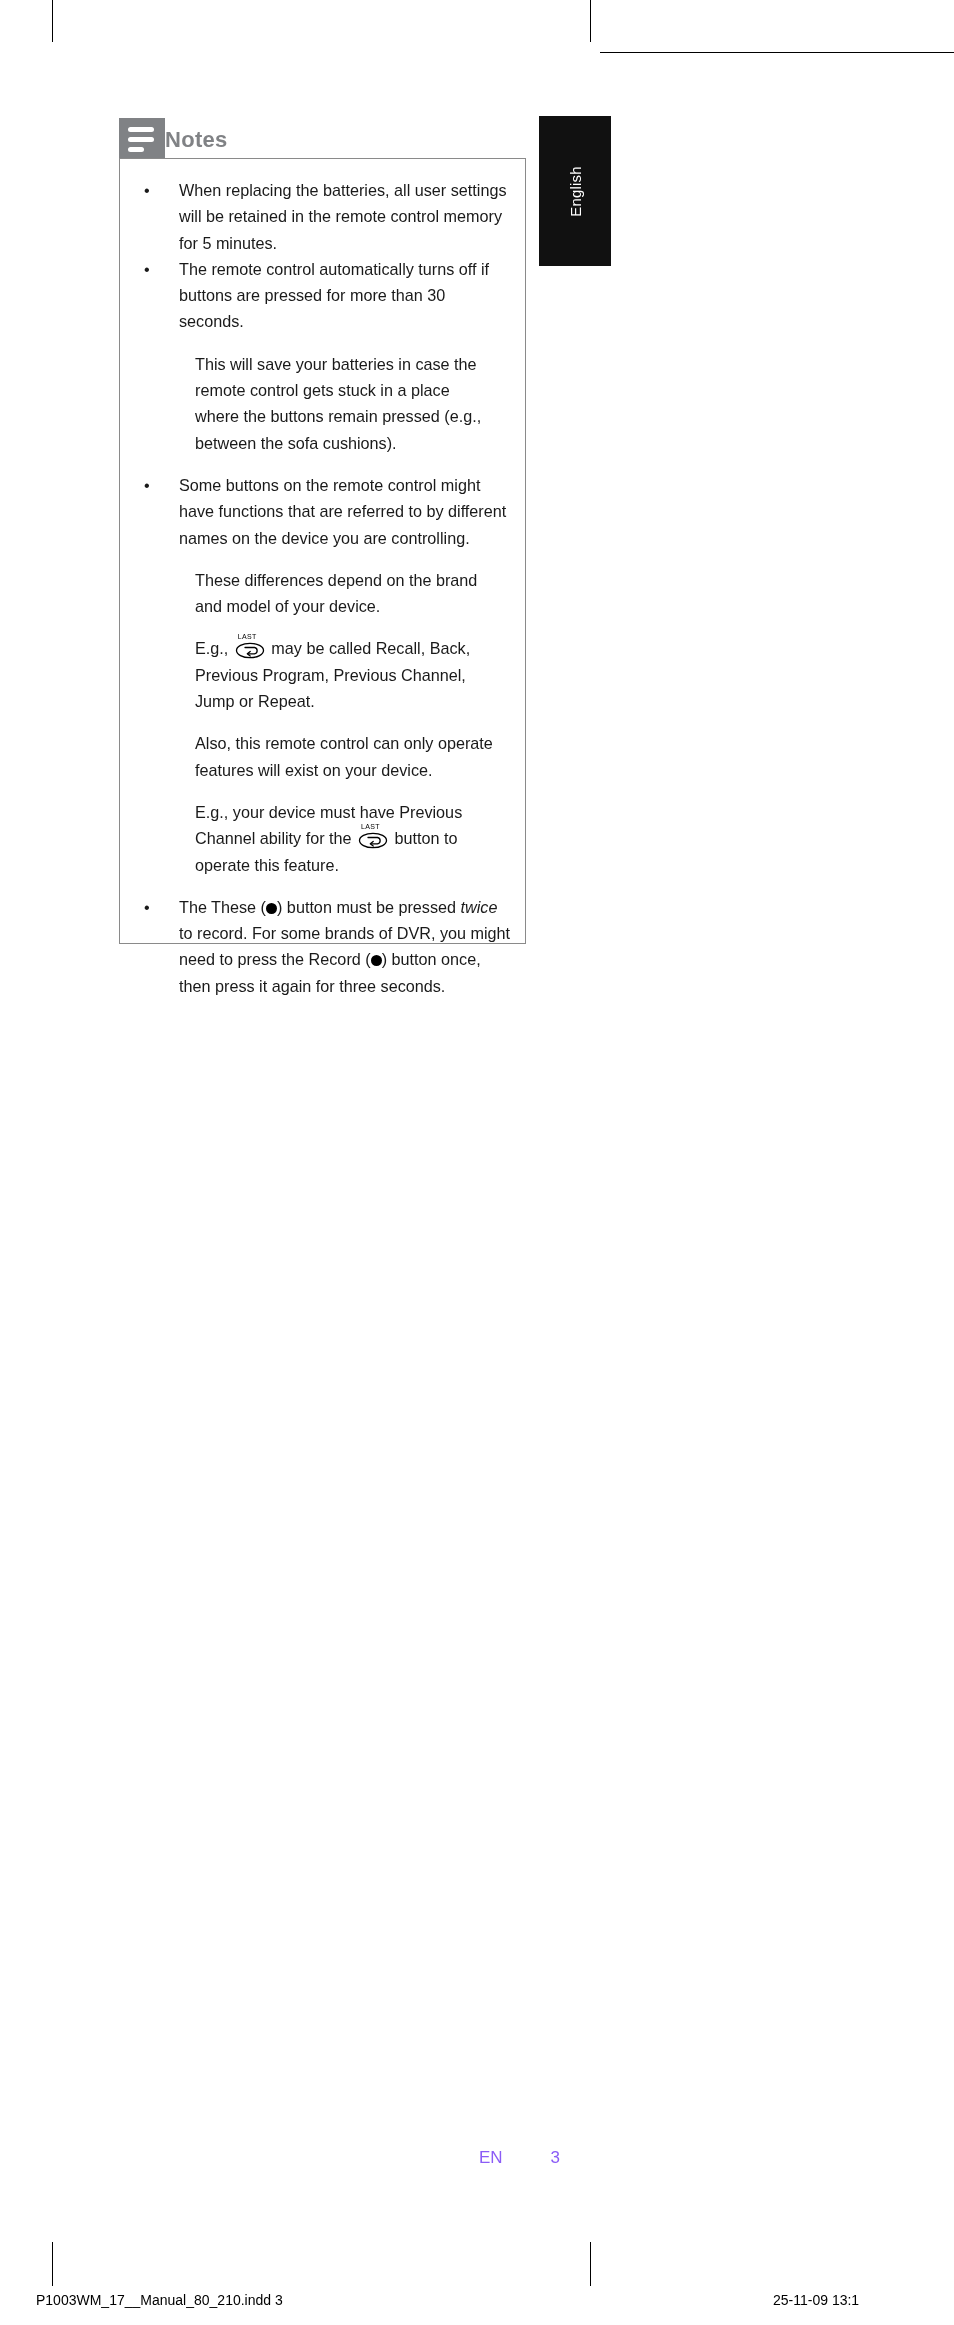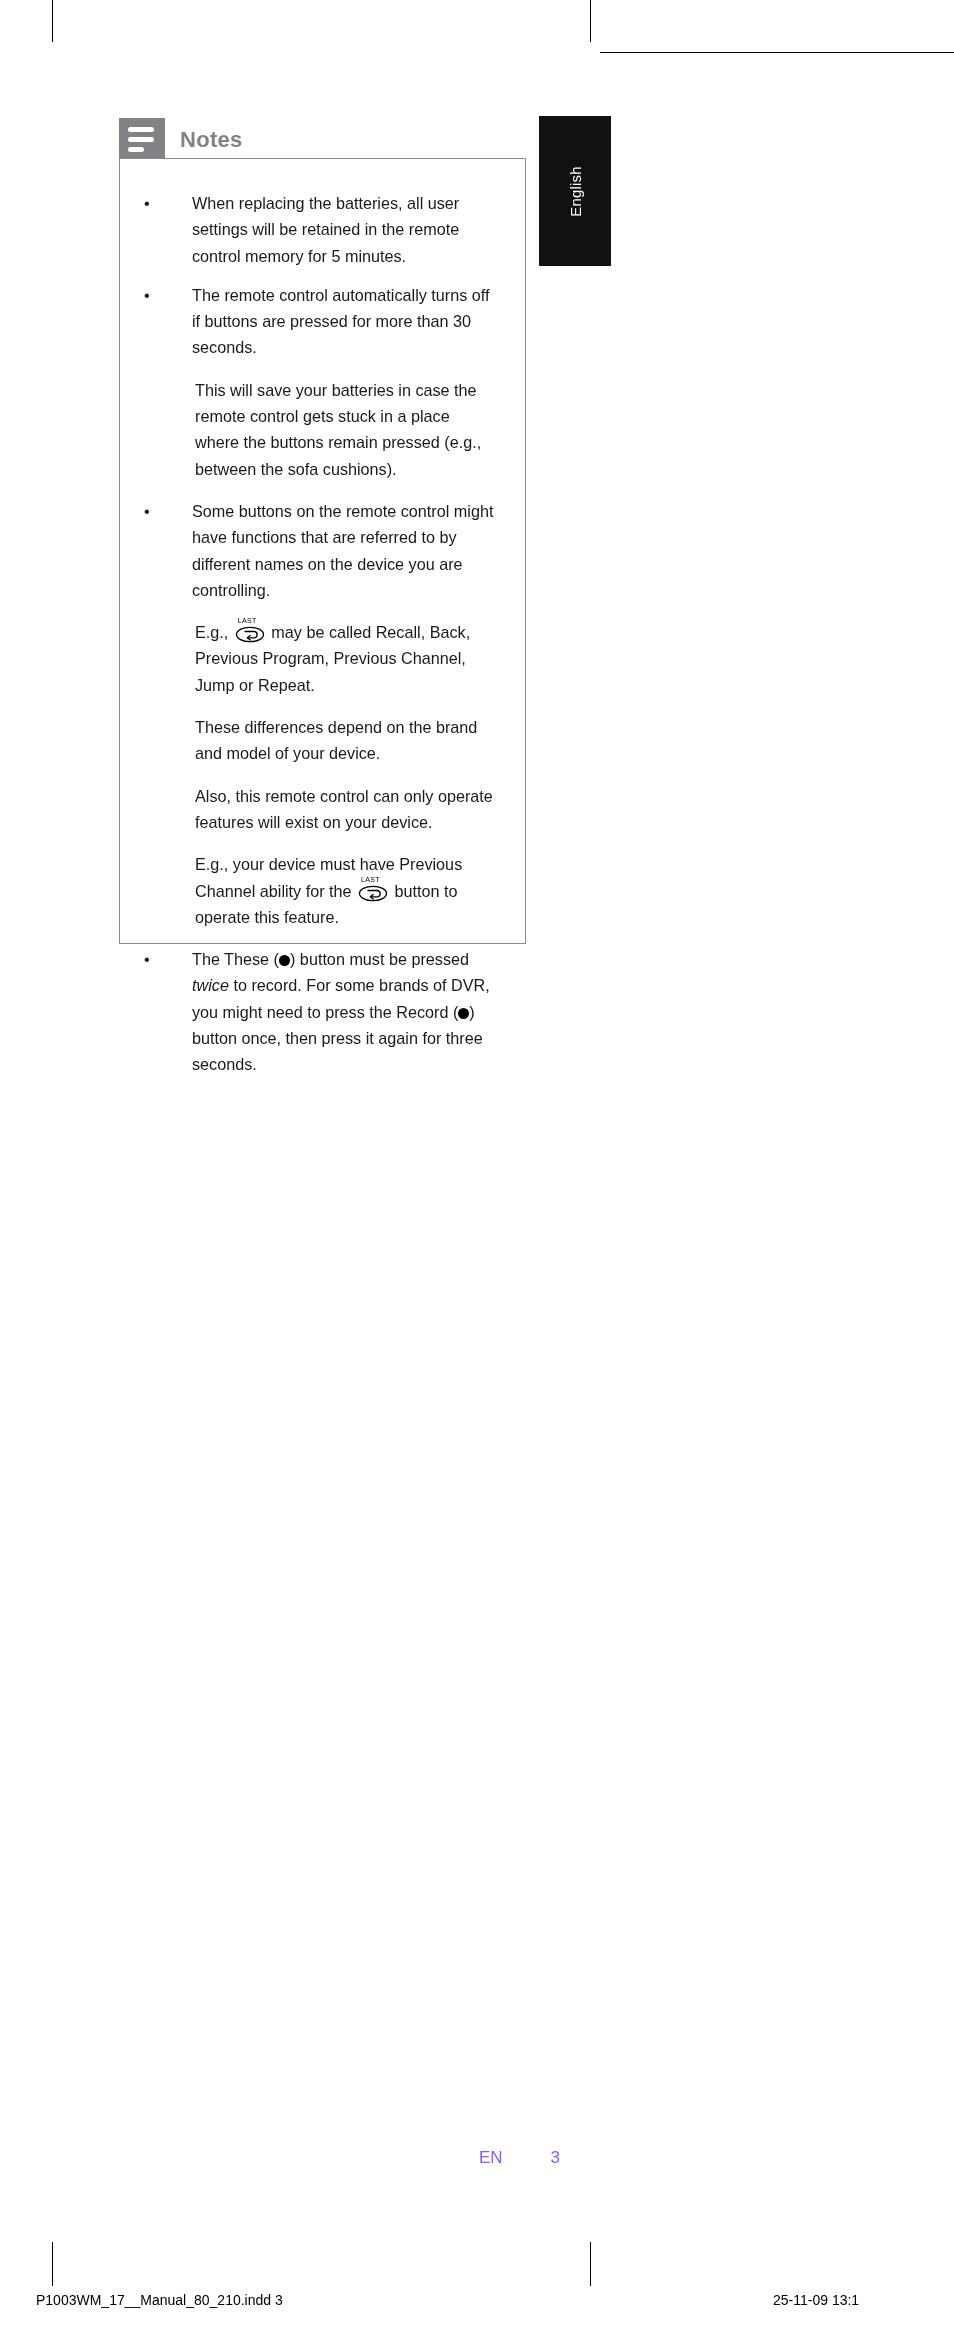--- a/index.html
+++ b/index.html
@@ -64,21 +64,20 @@
     height:5px;
     border-radius:3px;
     margin:2.4px 0;
   }
   .notes-icon i.b1 { width:26px; }
   .notes-icon i.b2 { width:26px; }
   .notes-icon i.b3 { width:16px; }
 
   .notes-title {
     display:flex; align-items:center;
-    padding-left:15px;
     font-size:22px;
     font-weight:bold;
     color:#808285;
     letter-spacing:0.3px;
     font-family:"Liberation Sans", sans-serif;
   }
 
   
   .notes-box {
     position:absolute;
@@ -105,21 +104,21 @@
     position:relative;
     padding-left:45px;
     margin:0 0 0 0;
   }
   ul.notes-list > li .dot {
     position:absolute;
     left:10px; top:0;
     width:10px;
     text-align:left;
   }
-  ul.notes-list > li p { margin:13px; }
+  ul.notes-list > li p { margin:0; }
   ul.notes-list > li p.sub { margin:16px; }
 
   .rec-dot {
     display:inline-block;
     width:11px; height:11px;
     background:#000;
     border-radius:50%;
     vertical-align:-1px;
   }
 
@@ -210,33 +209,33 @@
 
       <li>
         <span class="dot">•</span>
         <p>The remote control automatically turns off if buttons are pressed for more than 30 seconds.</p>
         <p class="sub">This will save your batteries in case the remote control gets stuck in a place where the buttons remain pressed (e.g., between the sofa cushions).</p>
       </li>
 
       <li>
         <span class="dot">•</span>
         <p>Some buttons on the remote control might have functions that are referred to by different names on the device you are controlling.</p>
+        <p class="sub">These differences depend on the brand and model of your device.</p>
         <p class="sub">
           <span>E.g.,</span>
           <span class="last-btn">
             <span class="cap">LAST</span>
             <svg width="30" height="17" viewBox="0 0 30 17">
               <ellipse cx="15" cy="8.5" rx="13.5" ry="7.2" fill="none" stroke="#000" stroke-width="1.3"></ellipse>
               <path d="M10 5.5 L19.5 5.5 A3.2 3.2 0 0 1 19.5 11.8 L13 11.8" fill="none" stroke="#000" stroke-width="1.3" stroke-linecap="round"></path>
               <path d="M15.2 9.4 L12.3 11.8 L15.2 14.0" fill="none" stroke="#000" stroke-width="1.3" stroke-linecap="round" stroke-linejoin="round"></path>
             </svg>
           </span>
           <span>may be called Recall, Back, Previous Program, Previous Channel, Jump or Repeat.</span>
         </p>
-        <p class="sub">These differences depend on the brand and model of your device.</p>
         <p class="sub">Also, this remote control can only operate features will exist on your device.</p>
         <p class="sub">
           <span>E.g., your device must have Previous Channel ability for the</span>
           <span class="last-btn">
             <span class="cap">LAST</span>
             <svg width="30" height="17" viewBox="0 0 30 17">
               <ellipse cx="15" cy="8.5" rx="13.5" ry="7.2" fill="none" stroke="#000" stroke-width="1.3"></ellipse>
               <path d="M10 5.5 L19.5 5.5 A3.2 3.2 0 0 1 19.5 11.8 L13 11.8" fill="none" stroke="#000" stroke-width="1.3" stroke-linecap="round"></path>
               <path d="M15.2 9.4 L12.3 11.8 L15.2 14.0" fill="none" stroke="#000" stroke-width="1.3" stroke-linecap="round" stroke-linejoin="round"></path>
             </svg>

